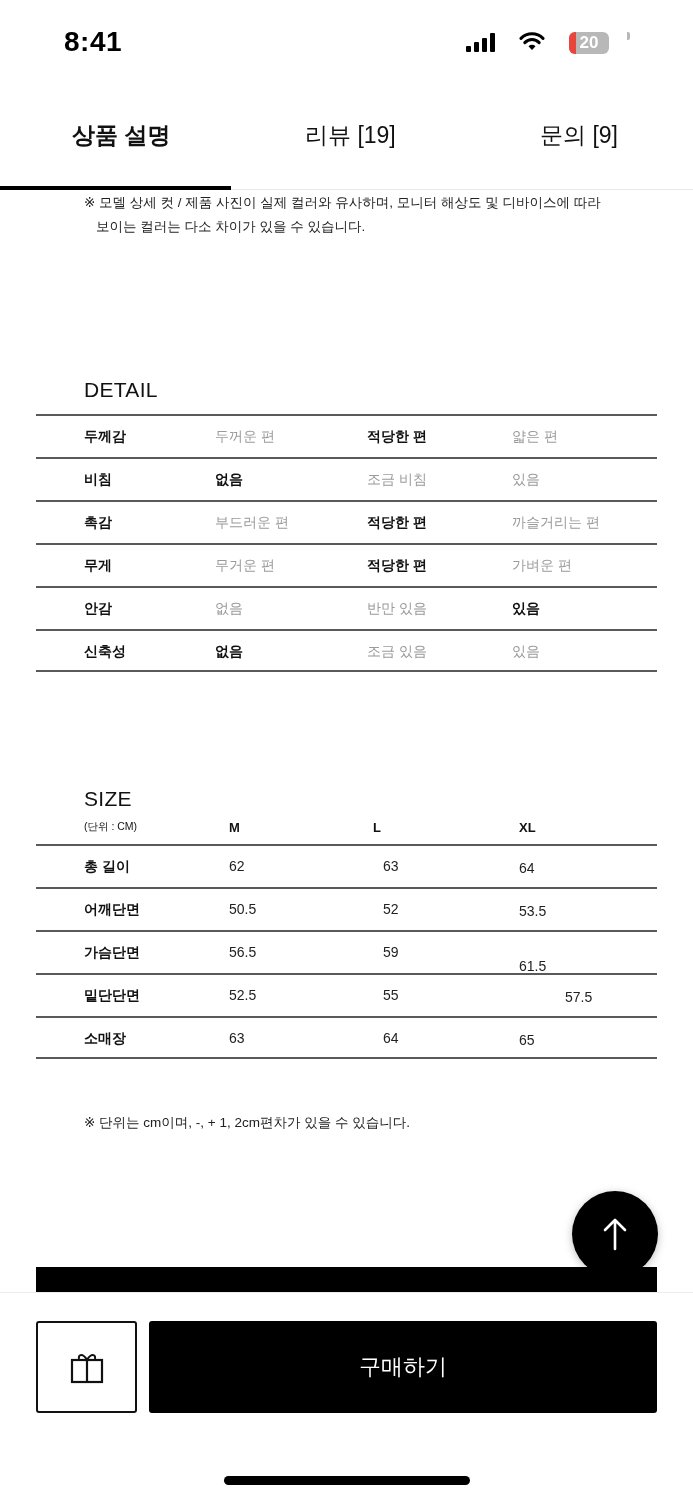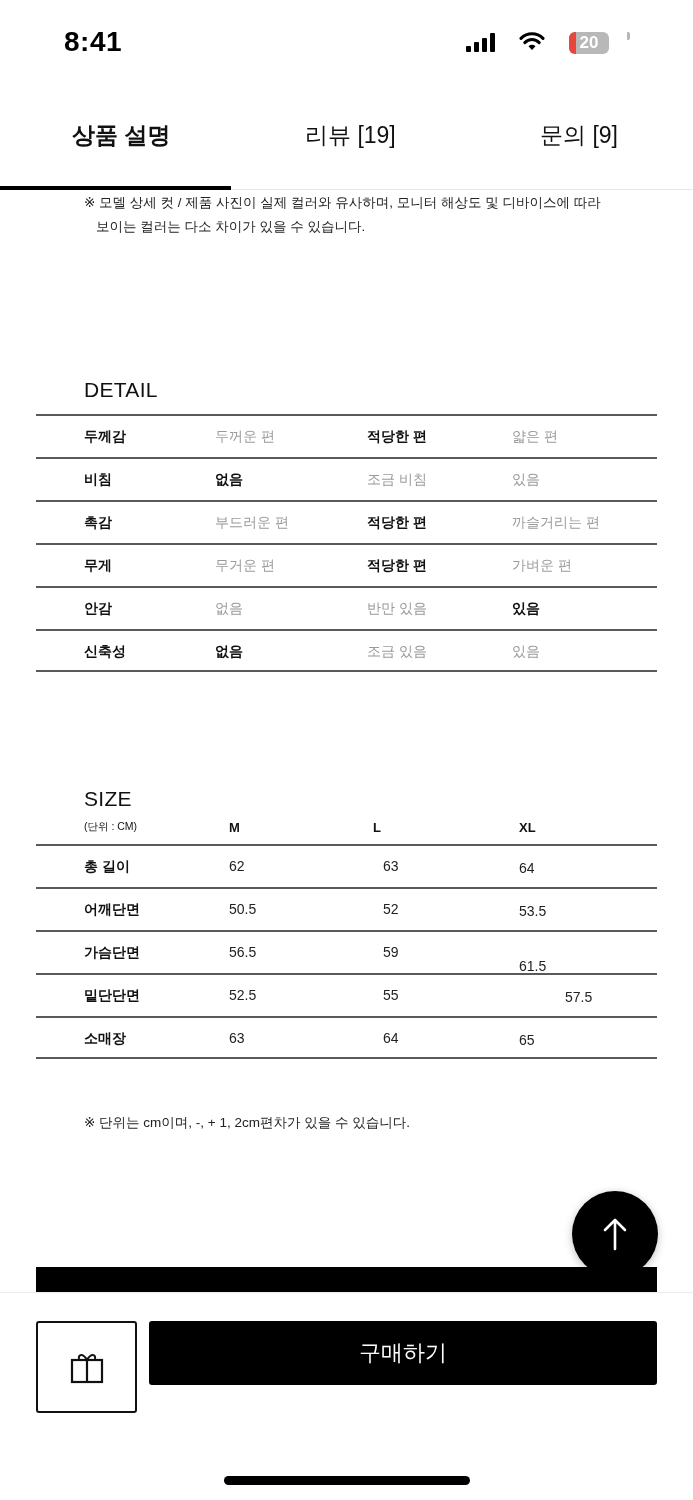--- a/index.html
+++ b/index.html
@@ -51,21 +51,21 @@
   .size-note { position: absolute; left: 84px; top: 1114px; font-size: 13.5px; color: #222; }
 
   
   .black-band { position: absolute; left: 36px; top: 1267px; width: 621px; height: 26px; background: #000; }
 
   .top-btn { position: absolute; left: 572px; top: 1191px; width: 86px; height: 86px; border-radius: 50%; background: #000; box-shadow: 0 2px 8px rgba(0,0,0,0.25); display: flex; align-items: center; justify-content: center; }
 
   
   .action-bar { position: absolute; left: 0; top: 1292px; width: 693px; height: 208px; background: #fff; border-top: 1px solid #ececec; }
   .gift-btn { position: absolute; left: 36px; top: 28px; width: 101px; height: 92px; border: 2px solid #111; border-radius: 3px; background: #fff; display: flex; align-items: center; justify-content: center; }
-  .buy-btn { position: absolute; left: 149px; top: 28px; width: 508px; height: 64px; background: #000; border-radius: 3px; color: #fff; font-size: 22px; display: flex; align-items: center; justify-content: center; }
+  .buy-btn { position: absolute; left: 149px; top: 28px; width: 508px; height: 92px; background: #000; border-radius: 3px; color: #fff; font-size: 22px; display: flex; align-items: center; justify-content: center; }
   .home-indicator { position: absolute; left: 224px; top: 1476px; width: 246px; height: 9px; background: #000; border-radius: 5px; }
 </style>
 </head>
 <body>
 
 <div class="status-bar">
   <div class="status-time">8:41</div>
   <div class="status-icons">
     <div class="signal">
       <span style="height:6px"></span>

